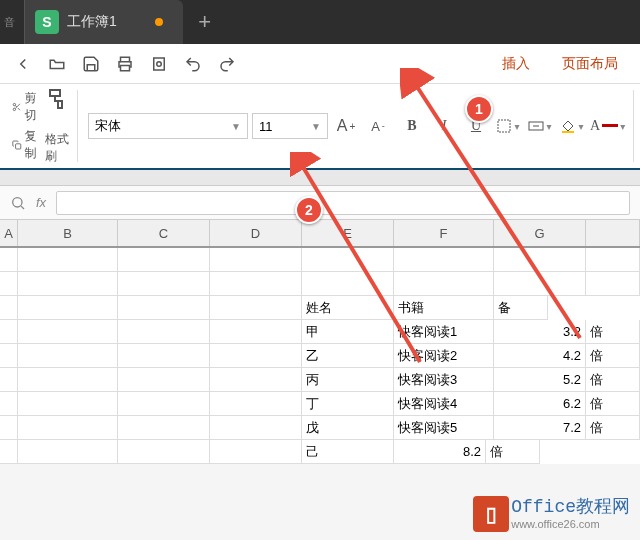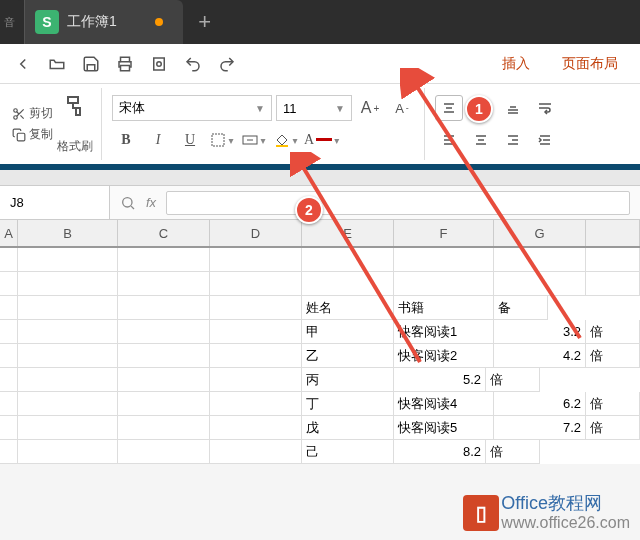--- a/index.html
+++ b/index.html
@@ -15,28 +15,28 @@
     .new-tab { width: 44px; display: flex; align-items: center; justify-content: center; color: #aaa; font-size: 22px; cursor: pointer; }
     
     
     .qat { height: 40px; background: #fff; border-bottom: 1px solid #ddd; display: flex; align-items: center; padding: 0 8px; gap: 4px; }
     .qat-btn { width: 30px; height: 30px; display: flex; align-items: center; justify-content: center; color: #555; cursor: pointer; }
     .qat-btn svg { width: 18px; height: 18px; }
     .menu-item { padding: 6px 14px; font-size: 14px; color: #c2410c; cursor: pointer; }
     .menu-item.active { background: #3cb371; color: #fff; border-radius: 14px; padding: 6px 18px; }
     
     
-    .ribbon { height: 86px; background: #fff; border-bottom: 6px solid #0c4a6e; display: flex; align-items: center; padding: 0 4px; gap: 2px; }
+    .ribbon { height: 86px; background: #fff; border-bottom: 2px solid #0c4a6e; display: flex; align-items: center; padding: 0 4px; gap: 2px; }
     .ribbon-group { display: flex; align-items: center; height: 72px; padding: 0 8px; border-right: 1px solid #ddd; gap: 4px; }
     .clip-col { display: flex; flex-direction: column; gap: 4px; font-size: 12px; color: #555; }
     .clip-item { display: flex; align-items: center; gap: 3px; cursor: pointer; }
     .clip-item svg { width: 14px; height: 14px; }
     .fmt-brush { display: flex; flex-direction: column; align-items: center; gap: 20px; font-size: 12px; color: #555; cursor: pointer; }
     .fmt-brush svg { width: 24px; height: 24px; }
-    .font-stack { display: flex; flex-direction: column; gap: 6px; }
+    .font-stack { display: flex; flex-direction: row; gap: 6px; }
     .font-row { display: flex; gap: 4px; align-items: center; }
     .font-select { width: 160px; height: 26px; border: 1px solid #ccc; background: #fff; font-size: 13px; padding: 0 6px; display: flex; align-items: center; justify-content: space-between; cursor: pointer; }
     .size-select { width: 76px; height: 26px; border: 1px solid #ccc; background: #fff; font-size: 13px; padding: 0 6px; display: flex; align-items: center; justify-content: space-between; cursor: pointer; }
     .caret { font-size: 10px; color: #888; }
     .icon-btn { min-width: 28px; height: 26px; display: flex; align-items: center; justify-content: center; cursor: pointer; color: #555; font-size: 14px; gap: 2px; }
     .icon-btn svg { width: 16px; height: 16px; }
     .btn-b { font-weight: bold; font-style: normal; font-family: Georgia; }
     .btn-i { font-style: italic; font-family: Georgia; }
     .btn-u { text-decoration: underline; font-family: Georgia; }
     
@@ -64,22 +64,22 @@
     .col-F { width: 100px; }
     .col-G { width: 92px; }
     .col-H { width: 54px; }
     
     
     .arrow { position: absolute; pointer-events: none; }
     .badge { position: absolute; width: 28px; height: 28px; background: #e74c3c; border: 2px solid #fff; border-radius: 50%; color: #fff; font-size: 14px; display: flex; align-items: center; justify-content: center; font-weight: bold; box-shadow: 0 1px 3px rgba(0,0,0,0.4); pointer-events: none; }
     
     .watermark { position: absolute; bottom: 8px; right: 10px; display: flex; align-items: center; gap: 2px; }
     .wm-icon { width: 36px; height: 36px; background: #d24726; border-radius: 4px; display: flex; align-items: center; justify-content: center; color: #fff; font-weight: bold; font-size: 20px; }
-    .wm-text { font-size: 18px; color: #356ca8; font-weight: 500; line-height: 1.1; }
-    .wm-sub { font-size: 16px; color: #888; }
+    .wm-text { font-size: 18px; color: #356ca8; font-weight: 500; line-height: 1.1; font-family: Liberation Mono, monospace; }
+    .wm-sub { font-size: 11px; color: #888; }
   </style>
 </head>
 <body>
 
 <div class="titlebar">
   <div class="tab" style="background:#2d2d2d;width:24px;padding:0 4px;">
     <span style="color:#888;font-size:11px;">音</span>
   </div>
   <div class="tab">
     <span class="app-icon">S</span>
@@ -278,23 +278,20 @@
             </svg>
           </div>
       </div>
     </div>
   </div>
 </div>
 
 <div style="height:16px;background:#e8e8e8;border-bottom:1px solid #ccc;"></div>
 
 <div class="formula-bar">
-  <div class="name-box">
-      <span>J8</span>
-    </div>
   <div class="fx-zone">
     <svg viewBox="0 0 24 24" fill="none" stroke="currentColor" stroke-width="2">
         <circle cx="11" cy="11" r="7"></circle>
         <line x1="21" y1="21" x2="16.65" y2="16.65"></line>
       </svg>
     <span class="fx-label">fx</span>
     <div class="fx-input"></div>
   </div>
 </div>
 
@@ -361,20 +358,21 @@
         <div class="cell col-F">快客阅读2</div>
         <div class="cell col-G num">4.2</div>
         <div class="cell col-H">倍</div>
       </div>
     <div class="grid-row">
         <div class="cell col-A"></div>
         <div class="cell col-B"></div>
         <div class="cell col-C"></div>
         <div class="cell col-D"></div>
         <div class="cell col-E">丙</div>
+        <div class="cell col-F">快客阅读3</div>
         <div class="cell col-G num">5.2</div>
         <div class="cell col-H">倍</div>
       </div>
     <div class="grid-row">
         <div class="cell col-A"></div>
         <div class="cell col-B"></div>
         <div class="cell col-C"></div>
         <div class="cell col-D"></div>
         <div class="cell col-E">丁</div>
         <div class="cell col-F">快客阅读4</div>

